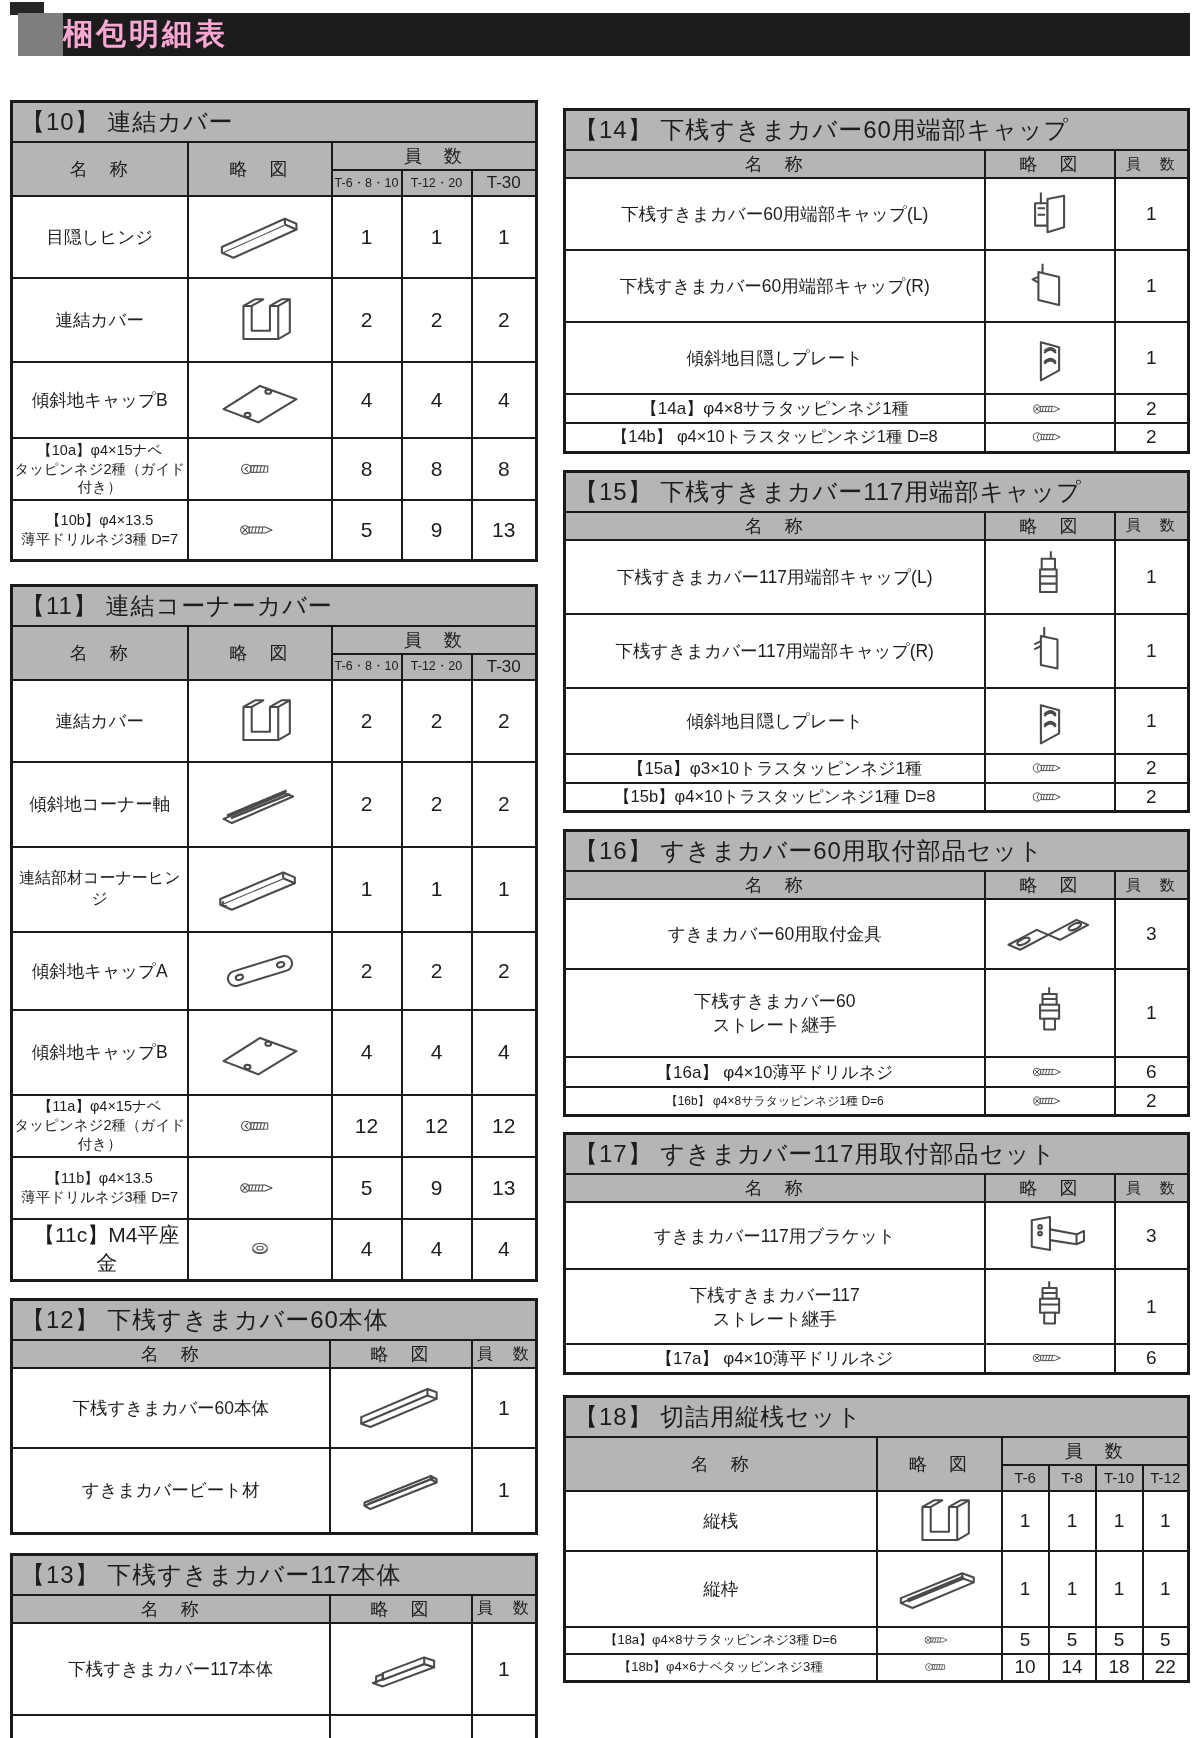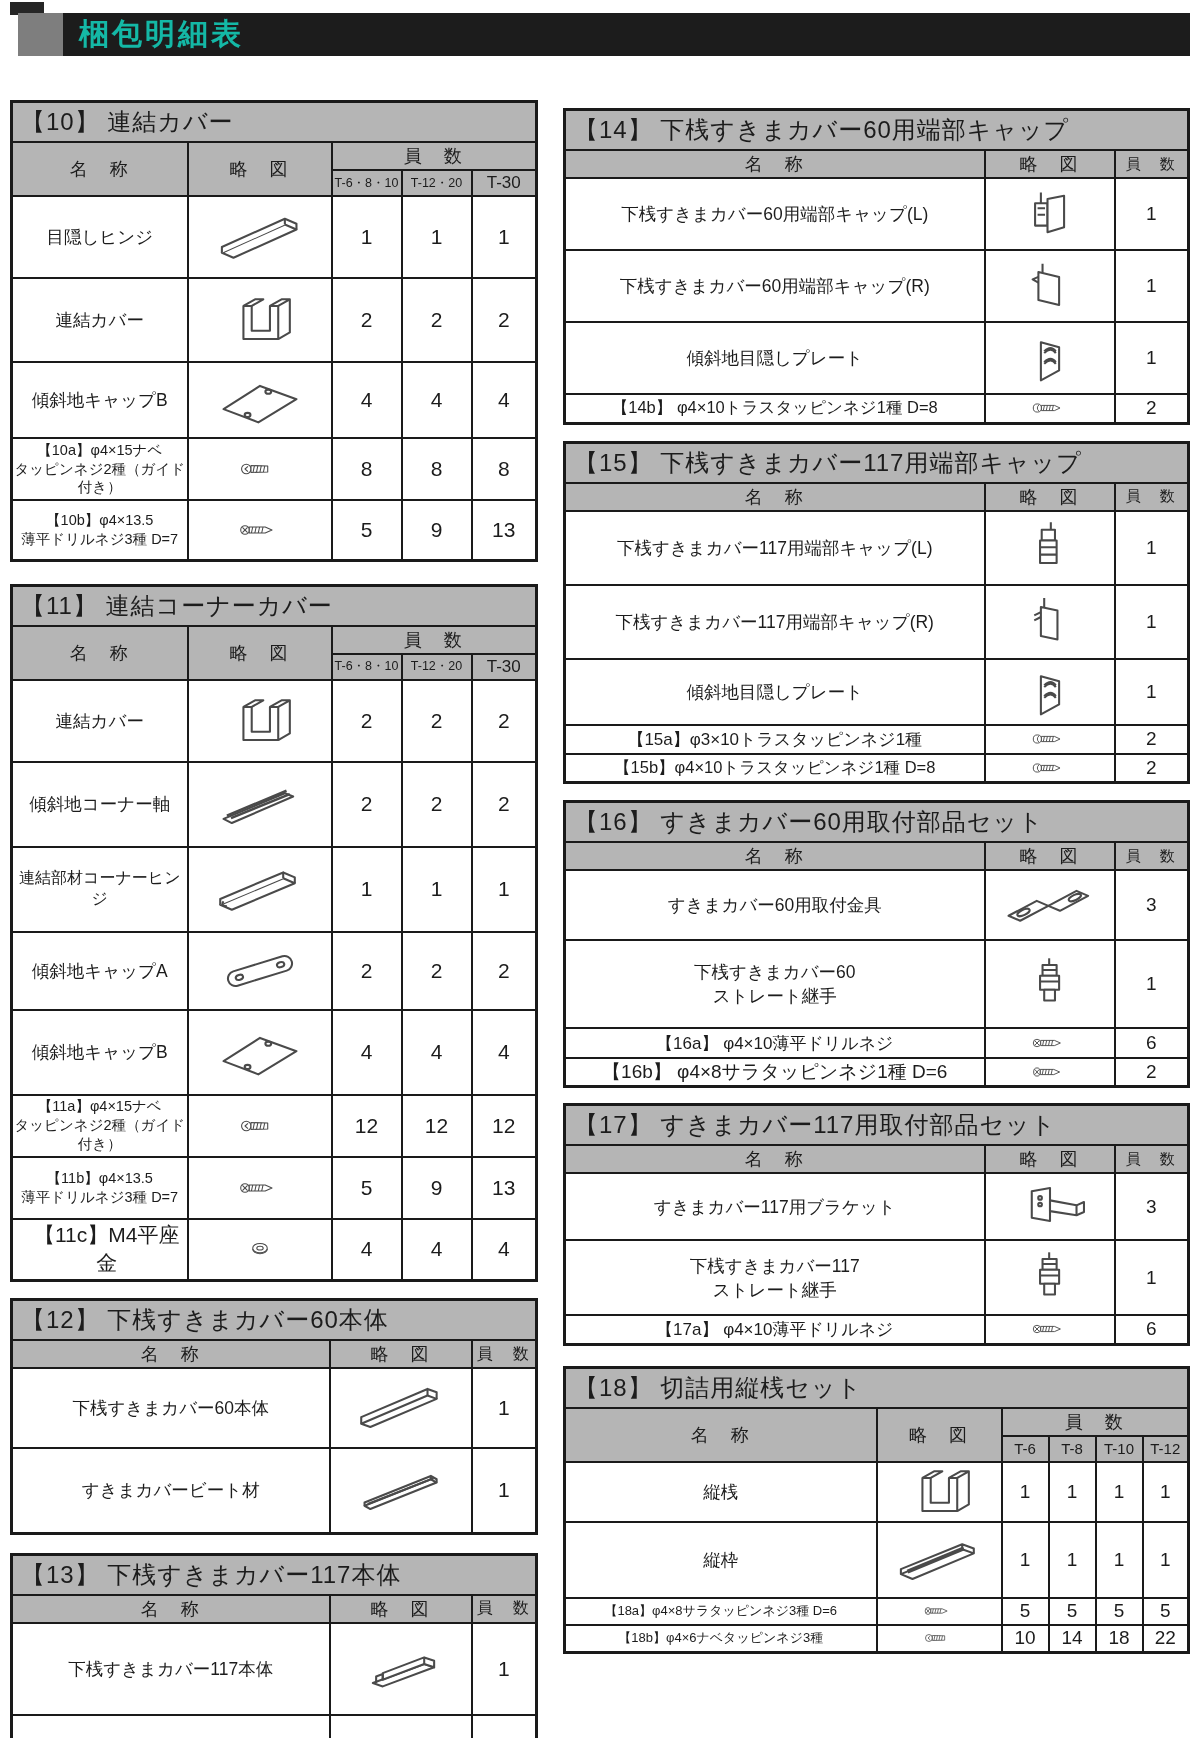--- a/index.html
+++ b/index.html
@@ -5,21 +5,21 @@
   html,body{margin:0;padding:0;}
   body{
     width:1200px;height:1738px;position:relative;background:#ffffff;
     font-family:"Liberation Sans","DejaVu Sans",sans-serif;color:#1c1c1c;
     overflow:hidden;
   }
   
   .corner-tab{position:absolute;left:10px;top:2px;width:34px;height:13px;background:#262626;}
   .topbar{position:absolute;left:18px;top:13px;width:1172px;height:43px;background:#1c1c1c;display:flex;align-items:center;}
   .topbar .graysq{width:45px;height:43px;background:#7e7e7e;flex:0 0 auto;}
-  .topbar .ttl{color:#14b8a6;font-size:30px;font-weight:bold;margin-left:16px;letter-spacing:3px;}
+  .topbar .ttl{color:#f9a8d4;font-size:30px;font-weight:bold;letter-spacing:3px;}
 
   
   .col-left{position:absolute;left:10px;top:100px;width:528px;}
   .col-right{position:absolute;left:563px;top:108px;width:627px;}
 
   
   table.ptable{border-collapse:collapse;table-layout:fixed;width:100%;border:3px solid #1a1a1a;background:#fff;}
   .ptable td{border:2px solid #1a1a1a;text-align:center;vertical-align:middle;padding:0;overflow:hidden;}
   .ptable .titlebar{background:#b5b5b5;text-align:left;font-size:24px;padding:3px 8px;height:24px;letter-spacing:1px;}
   .ptable .hdr{background:#b5b5b5;font-size:18px;letter-spacing:2px;}
@@ -451,20 +451,27 @@
       <td class="qty qty-sm">1</td>
     </tr>
     <tr style="height:72px">
       <td class="name">傾斜地目隠しプレート</td>
       <td><svg class="ic" viewBox="0 0 120 70">
               <use href="#sym-curveplate"></use>
             </svg></td>
       <td class="qty qty-sm">1</td>
     </tr>
     <tr style="height:29px" class="row-screw-r">
+      <td class="name" style="font-size:17px">【14a】φ4×8サラタッピンネジ1種</td>
+      <td><svg class="ic" viewBox="0 0 120 70">
+              <use href="#sym-screw-flat"></use>
+            </svg></td>
+      <td class="qty qty-sm">2</td>
+    </tr>
+    <tr style="height:29px" class="row-screw-r">
       <td class="name" style="font-size:16.5px">【14b】 φ4×10トラスタッピンネジ1種 D=8</td>
       <td><svg class="ic" viewBox="0 0 120 70">
               <use href="#sym-screw-truss"></use>
             </svg></td>
       <td class="qty qty-sm">2</td>
     </tr>
   </tbody>
     </table>
 
   <table class="ptable mb16">
@@ -553,21 +560,21 @@
       <td class="qty qty-sm">1</td>
     </tr>
     <tr style="height:30px" class="row-screw-r">
       <td class="name" style="font-size:17px">【16a】 φ4×10薄平ドリルネジ</td>
       <td><svg class="ic" viewBox="0 0 120 70">
               <use href="#sym-screw-drill"></use>
             </svg></td>
       <td class="qty qty-sm">6</td>
     </tr>
     <tr style="height:28px" class="row-screw-r">
-      <td class="name" style="font-size:19px">【16b】 φ4×8サラタッピンネジ1種 D=6</td>
+      <td class="name" style="font-size:12px">【16b】 φ4×8サラタッピンネジ1種 D=6</td>
       <td><svg class="ic" viewBox="0 0 120 70">
               <use href="#sym-screw-flat"></use>
             </svg></td>
       <td class="qty qty-sm">2</td>
     </tr>
   </tbody>
     </table>
 
   <table class="ptable mb20">
     <colgroup>

